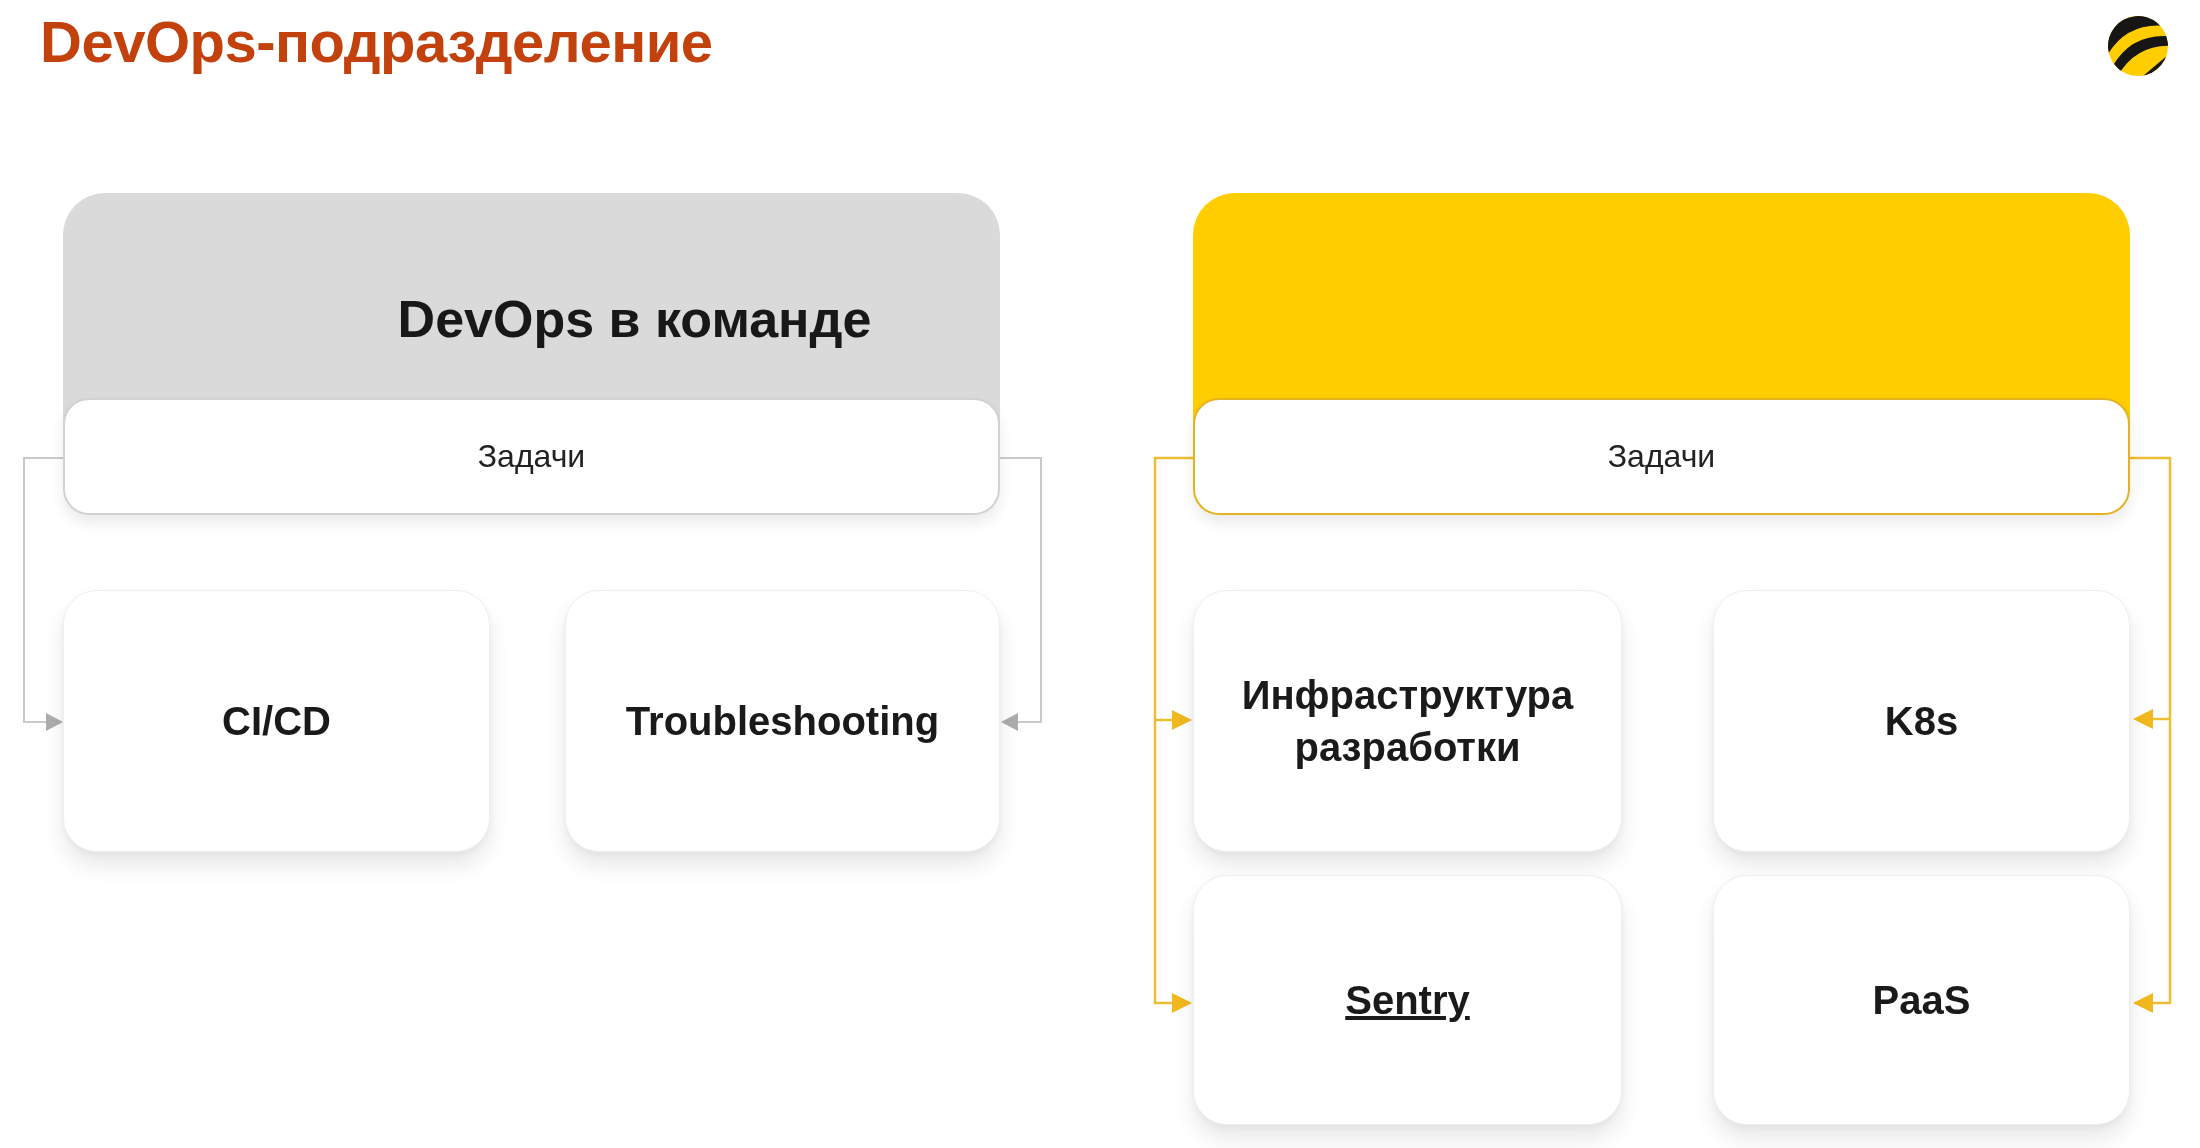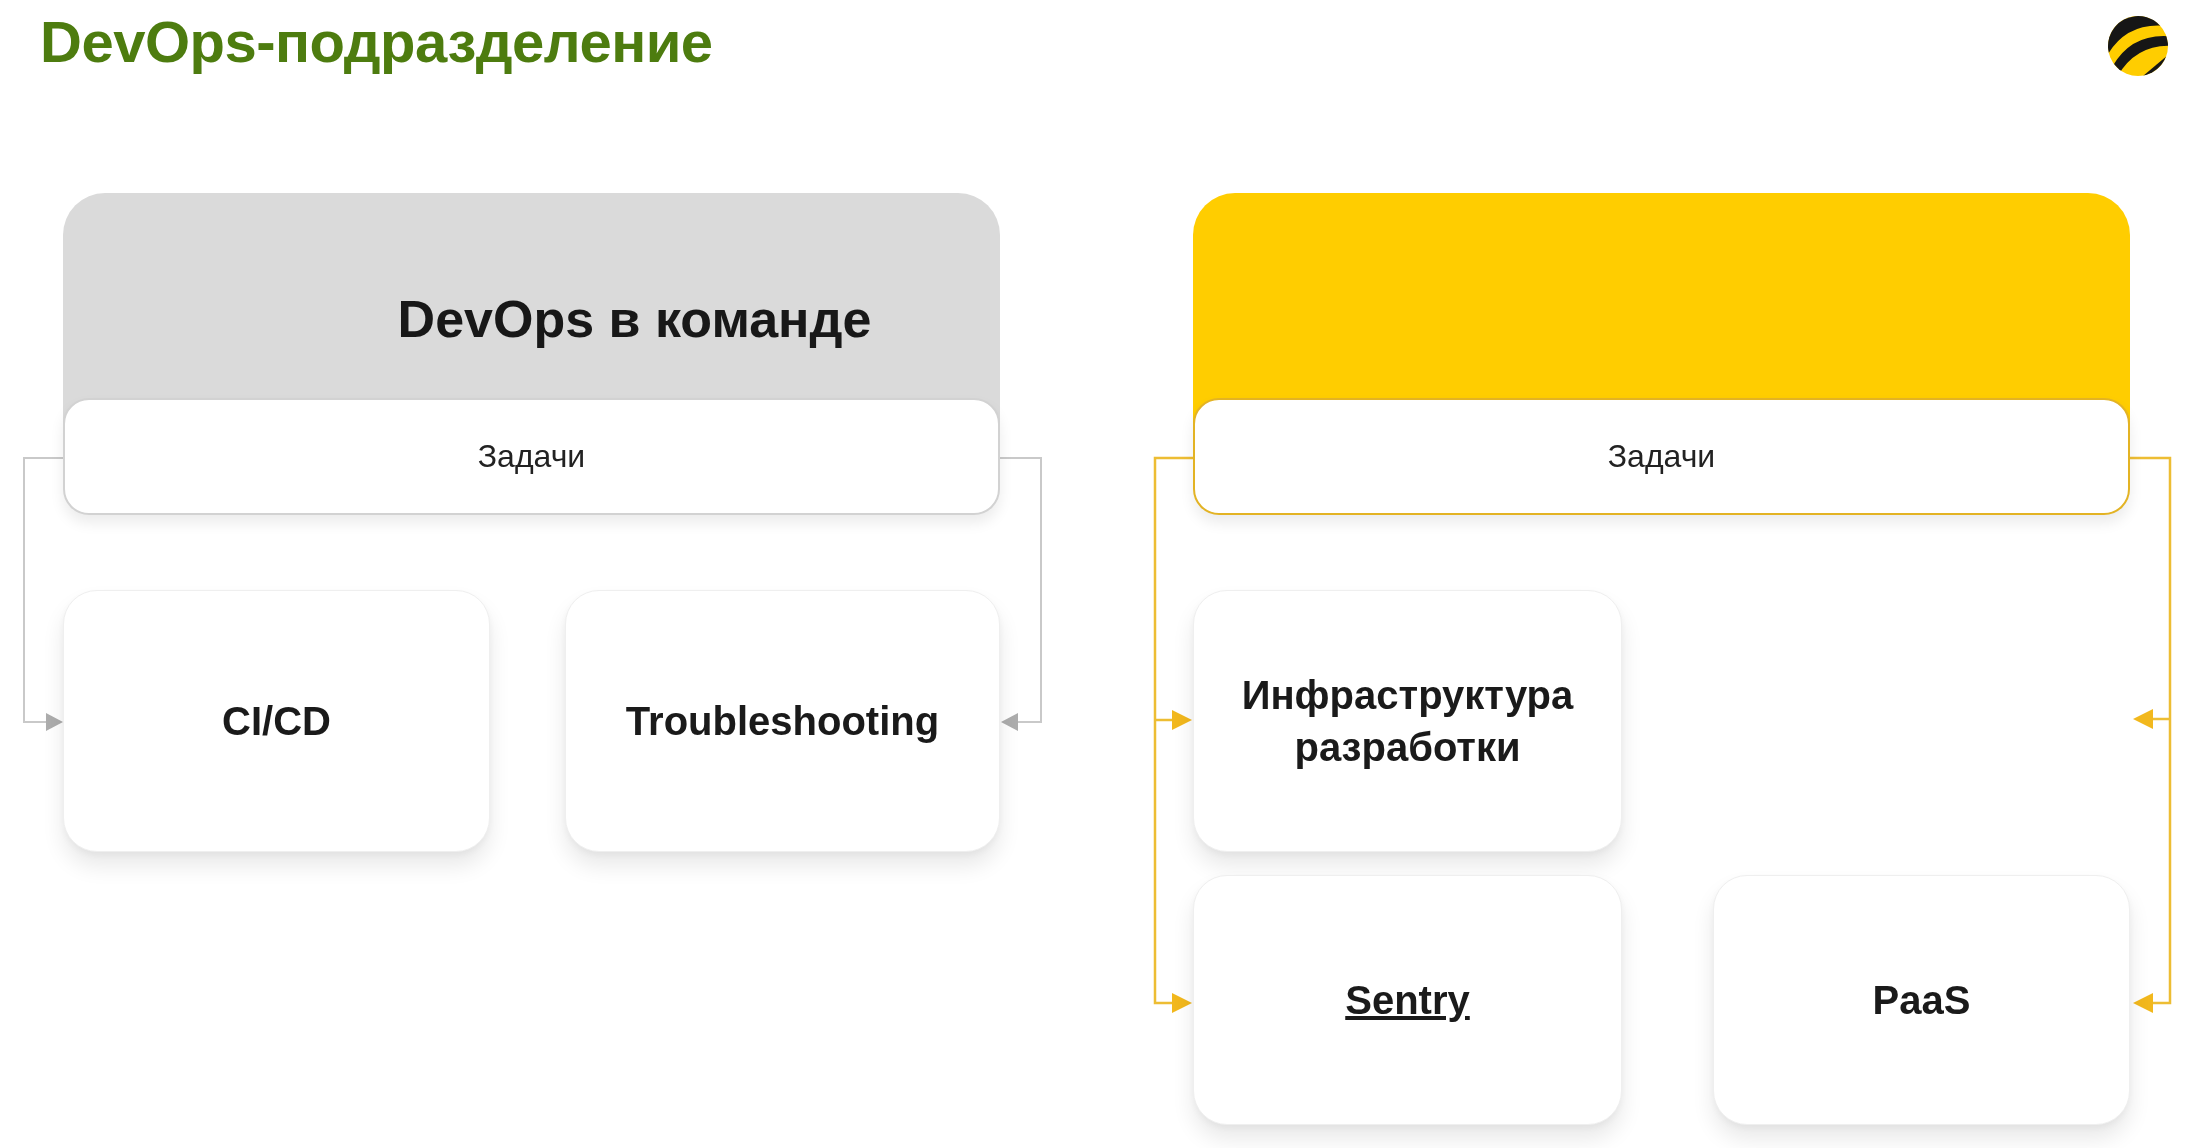--- a/index.html
+++ b/index.html
@@ -3,21 +3,21 @@
 <meta charset="utf-8">
 <style>
   html,body{margin:0;padding:0;}
   body{
     width:2200px;height:1148px;position:relative;background:#ffffff;
     font-family:"Liberation Sans","DejaVu Sans",sans-serif;color:#1d1d1d;
     overflow:hidden;
   }
   .page-title{
     position:absolute;left:40px;top:8px;font-size:58px;font-weight:700;
-    letter-spacing:-0.5px;color:#4d7c0f;
+    letter-spacing:-0.5px;color:#c2410c;
   }
   .logo{position:absolute;left:2106px;top:14px;width:64px;height:64px;}
   .section{position:absolute;top:193px;width:937px;height:955px;}
   .section-team{left:63px;}
   .section-infra{left:1193px;}
   .group-header{
     position:absolute;left:0;top:0;width:937px;height:320px;border-radius:42px;
   }
   .group-header.gray{background:#dadada;}
   .group-header.yellow{background:#ffcd00;}
@@ -94,15 +94,16 @@
   <div class="group-label">DevOps в команде</div>
   <div class="tasks-bar gray-border">Задачи</div>
   <div class="task-box box-troubleshooting">Troubleshooting</div>
   <div class="task-box box-cicd">CI/CD</div>
 </div>
 
 <div class="section section-infra">
   <div class="group-header yellow"></div>
   <div class="tasks-bar yellow-border">Задачи</div>
   <div class="task-box box-devinfra">Инфраструктура разработки</div>
+  <div class="task-box box-k8s">K8s</div>
   <div class="task-box box-sentry">Sentry</div>
   <div class="task-box box-paas">PaaS</div>
 </div>
 
 </body></html>

